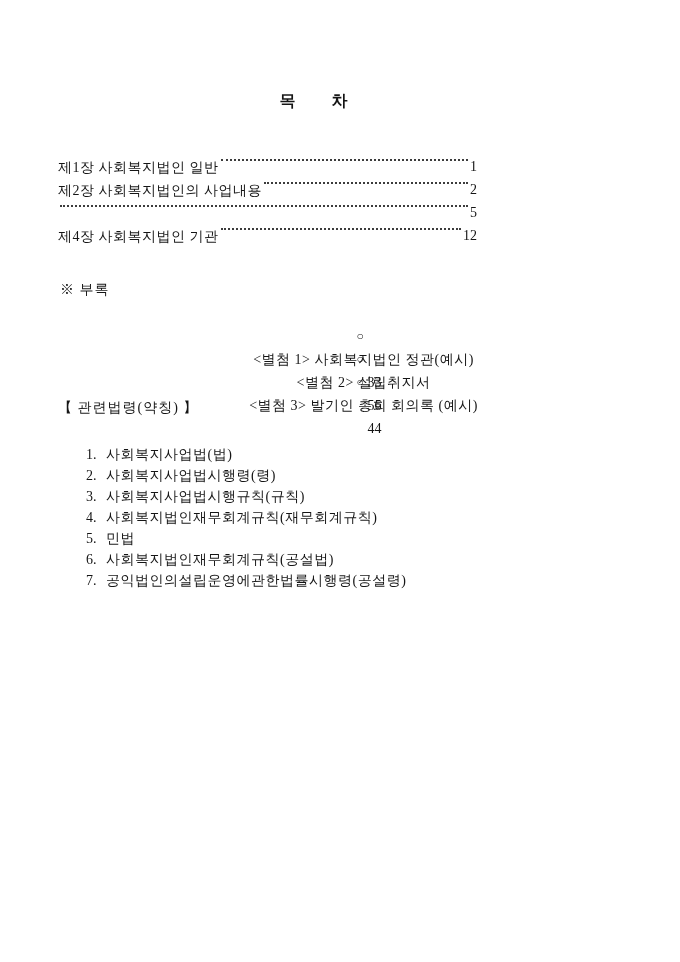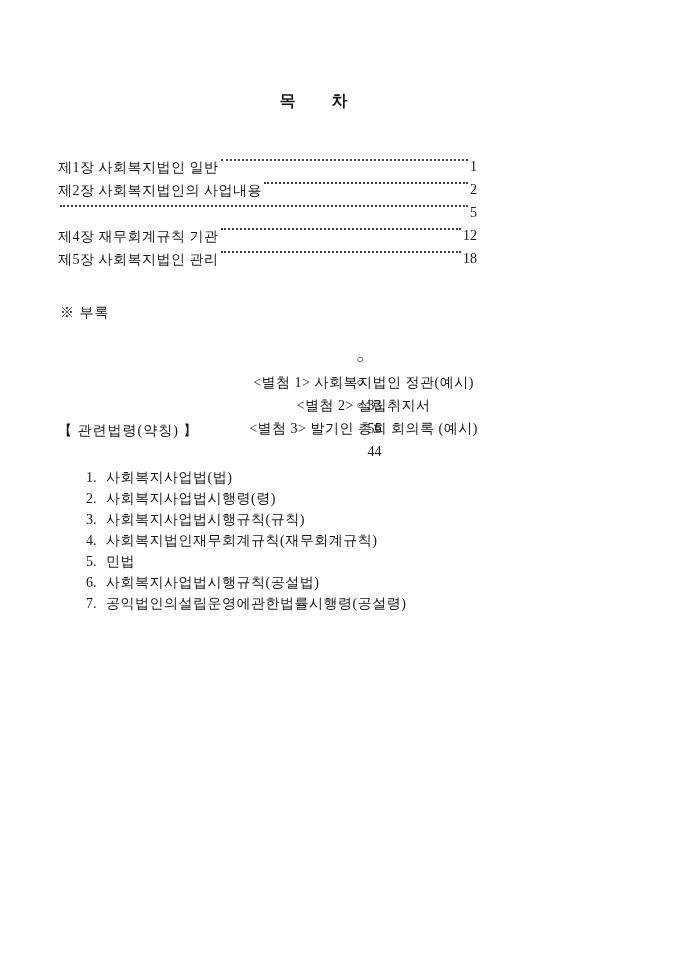--- a/index.html
+++ b/index.html
@@ -117,28 +117,23 @@
     <div class="toc-row">
       <span class="toc-label">제2장 사회복지법인의 사업내용</span>
       <span class="toc-leader"></span>
       <span class="toc-page">2</span>
     </div>
     <div class="toc-row">
       <span class="toc-leader"></span>
       <span class="toc-page">5</span>
     </div>
     <div class="toc-row">
-      <span class="toc-label">제4장 재무회계규칙 기관</span>
+      <span class="toc-label">제4장 사회복지법인 기관</span>
       <span class="toc-leader"></span>
       <span class="toc-page">12</span>
-    </div>
-    <div class="toc-row">
-      <span class="toc-label">제5장 사회복지법인 관리</span>
-      <span class="toc-leader"></span>
-      <span class="toc-page">18</span>
     </div>
   </div>
 
   <div class="appendix">
     <div class="appendix-header">※ 부록</div>
     <div class="appendix-row">
       <span class="bullet">○</span>
       <span class="app-label">&lt;별첨 1&gt; 사회복지법인 정관(예시)</span>
       <span class="app-page">33</span>
     </div>
@@ -166,21 +161,21 @@
       <div class="law-row">
         <span class="law-num">3.</span><span class="law-label">사회복지사업법시행규칙(규칙)</span>
       </div>
       <div class="law-row">
         <span class="law-num">4.</span><span class="law-label">사회복지법인재무회계규칙(재무회계규칙)</span>
       </div>
       <div class="law-row">
         <span class="law-num">5.</span><span class="law-label">민법</span>
       </div>
       <div class="law-row">
-        <span class="law-num">6.</span><span class="law-label">사회복지사업법시행규칙(공설법)</span>
+        <span class="law-num">6.</span><span class="law-label">사회복지법인재무회계규칙(공설법)</span>
       </div>
       <div class="law-row">
         <span class="law-num">7.</span><span class="law-label">공익법인의설립운영에관한법률시행령(공설령)</span>
       </div>
     </div>
   </div>
 
 </div>
 
 </body></html>

